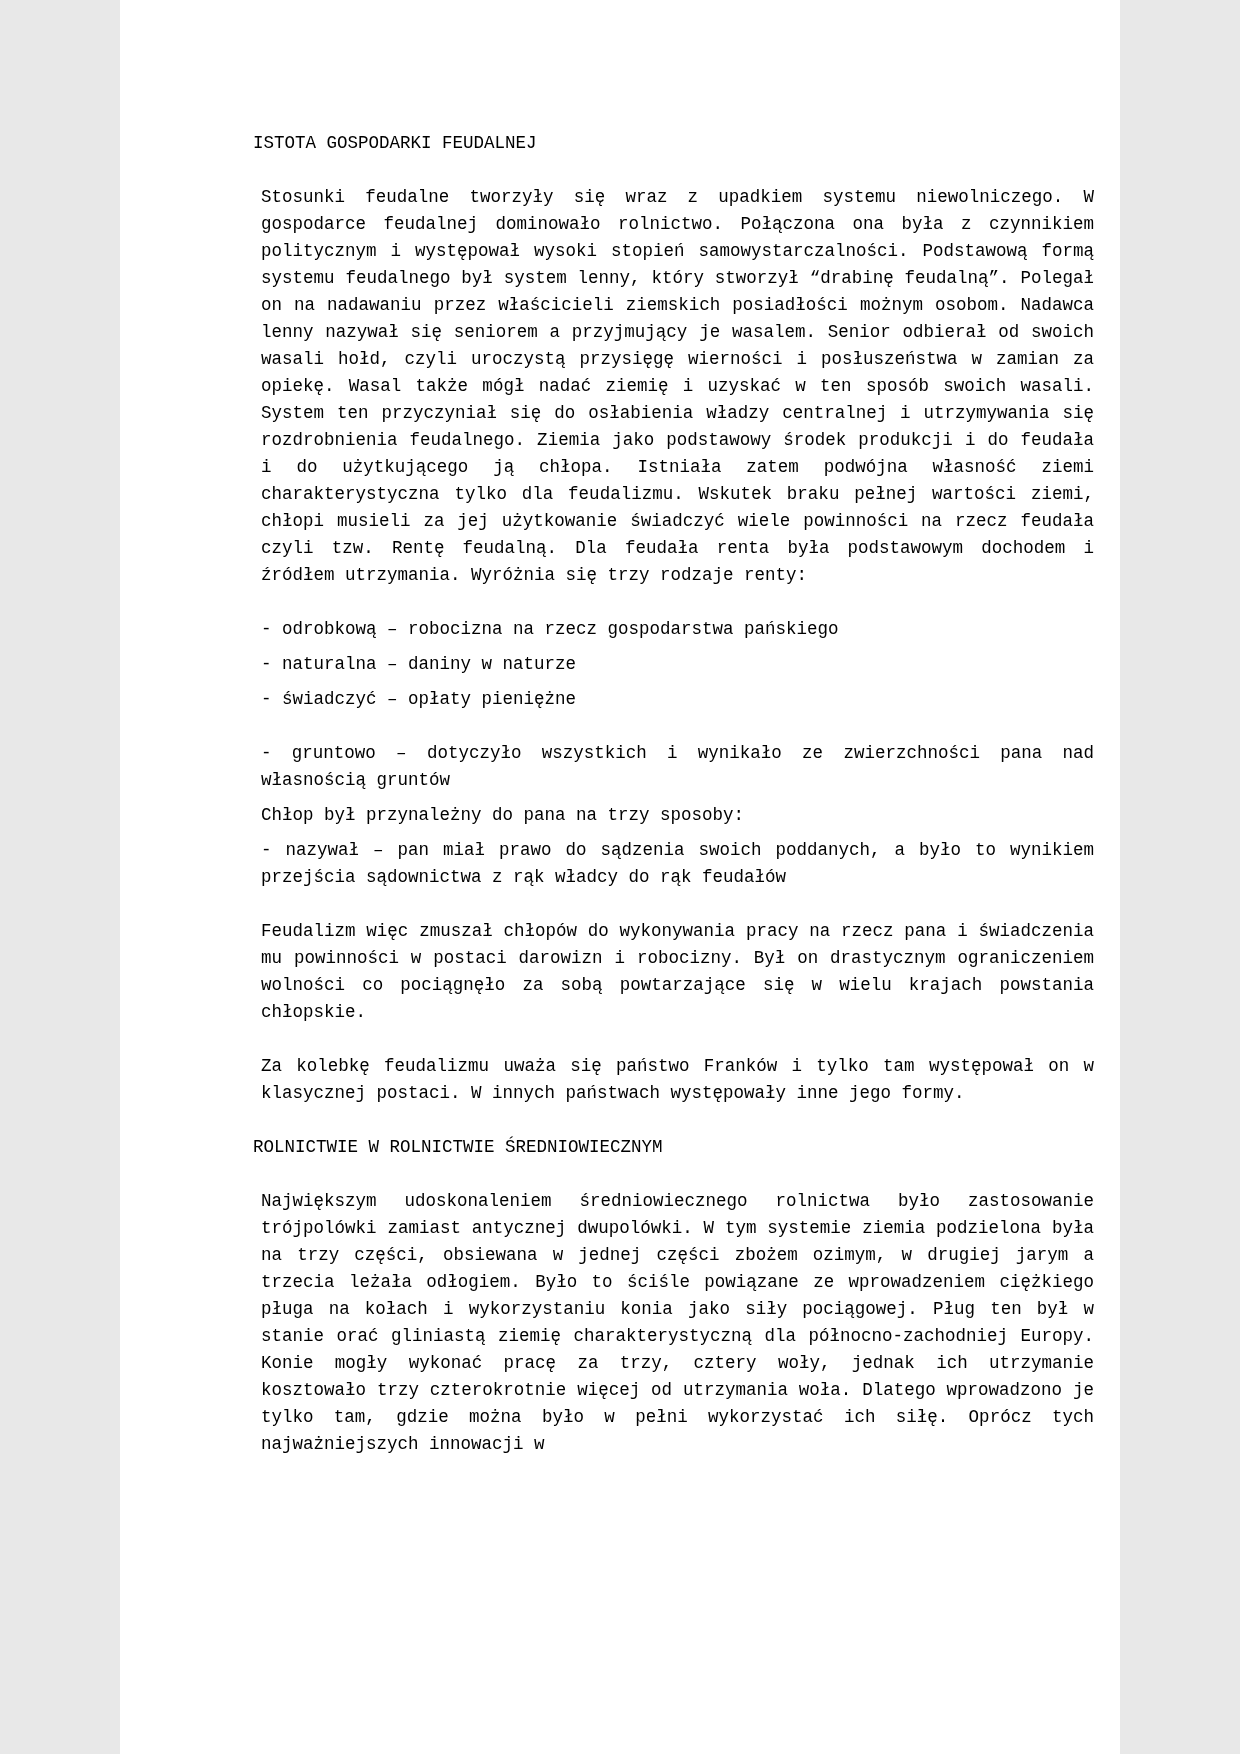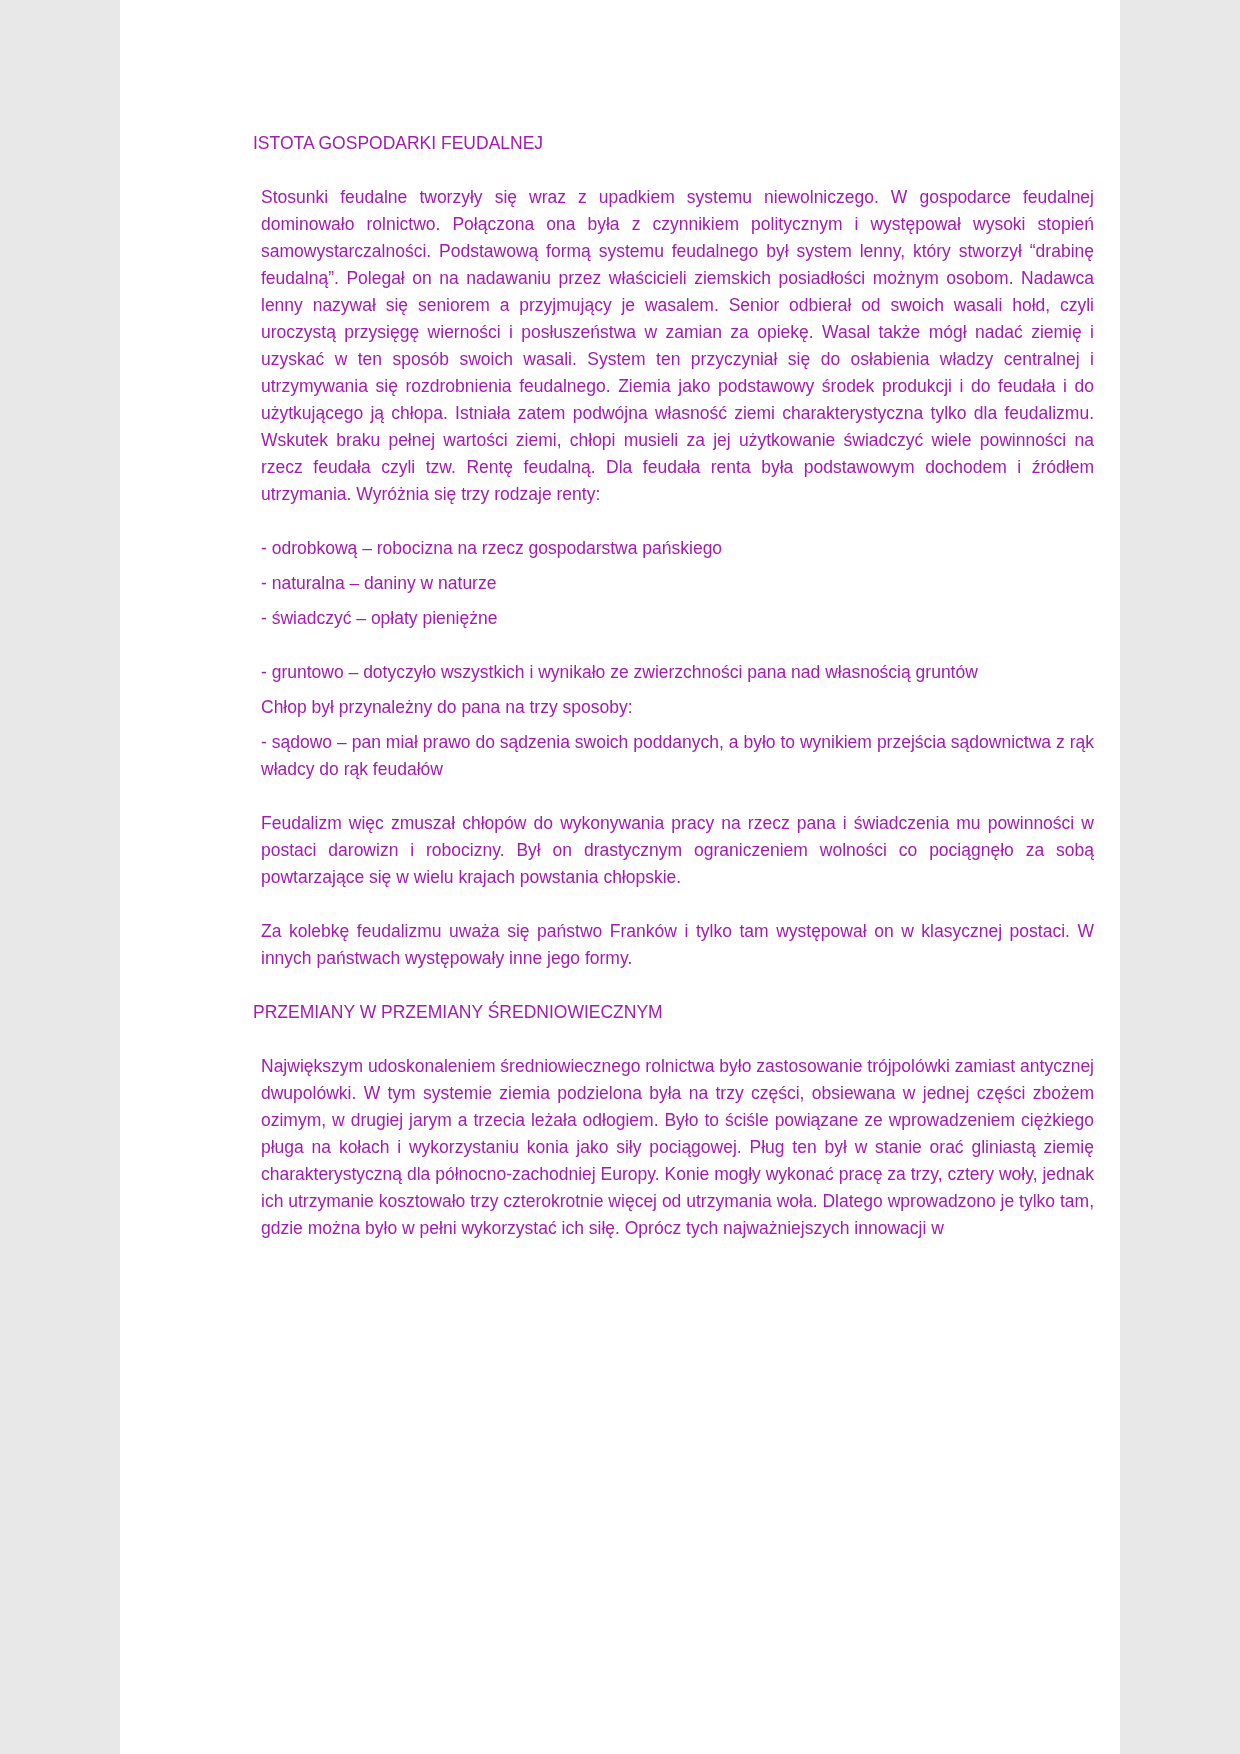--- a/index.html
+++ b/index.html
@@ -7,22 +7,22 @@
     padding: 0;
     background: #e8e8e8;
   }
   .page {
     position: relative;
     width: 1000px;
     height: 1754px;
     margin: 0 auto;
     background: #ffffff;
     overflow: hidden;
-    font-family: Liberation Sans, sans-serif;
-    color: #a21caf;
+    font-family: Liberation Mono, monospace;
+    color: #000000;
   }
   .content {
     position: absolute;
     top: 130px;
     left: 133px;
     width: 849px;
     font-size: 17.5px;
     line-height: 27px;
   }
   .h {
@@ -47,24 +47,24 @@
     <p class="h mb">ISTOTA GOSPODARKI FEUDALNEJ</p>
 
     <p class="t mb">Stosunki feudalne tworzyły się wraz z upadkiem systemu niewolniczego. W gospodarce feudalnej dominowało rolnictwo. Połączona ona była z czynnikiem politycznym i występował wysoki stopień samowystarczalności. Podstawową formą systemu feudalnego był system lenny, który stworzył “drabinę feudalną”. Polegał on na nadawaniu przez właścicieli ziemskich posiadłości możnym osobom. Nadawca lenny nazywał się seniorem a przyjmujący je wasalem. Senior odbierał od swoich wasali hołd, czyli uroczystą przysięgę wierności i posłuszeństwa w zamian za opiekę. Wasal także mógł nadać ziemię i uzyskać w ten sposób swoich wasali. System ten przyczyniał się do osłabienia władzy centralnej i utrzymywania się rozdrobnienia feudalnego. Ziemia jako podstawowy środek produkcji i do feudała i do użytkującego ją chłopa. Istniała zatem podwójna własność ziemi charakterystyczna tylko dla feudalizmu. Wskutek braku pełnej wartości ziemi, chłopi musieli za jej użytkowanie świadczyć wiele powinności na rzecz feudała czyli tzw. Rentę feudalną. Dla feudała renta była podstawowym dochodem i źródłem utrzymania. Wyróżnia się trzy rodzaje renty:</p>
 
     <p class="t">- odrobkową – robocizna na rzecz gospodarstwa pańskiego</p>
     <p class="t">- naturalna – daniny w naturze</p>
     <p class="t mb">- świadczyć – opłaty pieniężne</p>
 
     <p class="t">- gruntowo – dotyczyło wszystkich i wynikało ze zwierzchności pana nad własnością gruntów</p>
     <p class="t">Chłop był przynależny do pana na trzy sposoby:</p>
-    <p class="t mb">- sądowo – pan miał prawo do sądzenia swoich poddanych, a było to wynikiem przejścia sądownictwa z rąk władcy do rąk feudałów</p>
+    <p class="t mb">- nazywał – pan miał prawo do sądzenia swoich poddanych, a było to wynikiem przejścia sądownictwa z rąk władcy do rąk feudałów</p>
 
     <p class="t mb">Feudalizm więc zmuszał chłopów do wykonywania pracy na rzecz pana i świadczenia mu powinności w postaci darowizn i robocizny. Był on drastycznym ograniczeniem wolności co pociągnęło za sobą powtarzające się w wielu krajach powstania chłopskie.</p>
 
     <p class="t mb">Za kolebkę feudalizmu uważa się państwo Franków i tylko tam występował on w klasycznej postaci. W innych państwach występowały inne jego formy.</p>
 
-    <p class="h mb">PRZEMIANY W PRZEMIANY ŚREDNIOWIECZNYM</p>
+    <p class="h mb">ROLNICTWIE W ROLNICTWIE ŚREDNIOWIECZNYM</p>
 
     <p class="t">Największym udoskonaleniem średniowiecznego rolnictwa było zastosowanie trójpolówki zamiast antycznej dwupolówki. W tym systemie ziemia podzielona była na trzy części, obsiewana w jednej części zbożem ozimym, w drugiej jarym a trzecia leżała odłogiem. Było to ściśle powiązane ze wprowadzeniem ciężkiego pługa na kołach i wykorzystaniu konia jako siły pociągowej. Pług ten był w stanie orać gliniastą ziemię charakterystyczną dla północno-zachodniej Europy. Konie mogły wykonać pracę za trzy, cztery woły, jednak ich utrzymanie kosztowało trzy czterokrotnie więcej od utrzymania woła. Dlatego wprowadzono je tylko tam, gdzie można było w pełni wykorzystać ich siłę. Oprócz tych najważniejszych innowacji w</p>
 
   </div>
 </div>
 
 </body></html>

